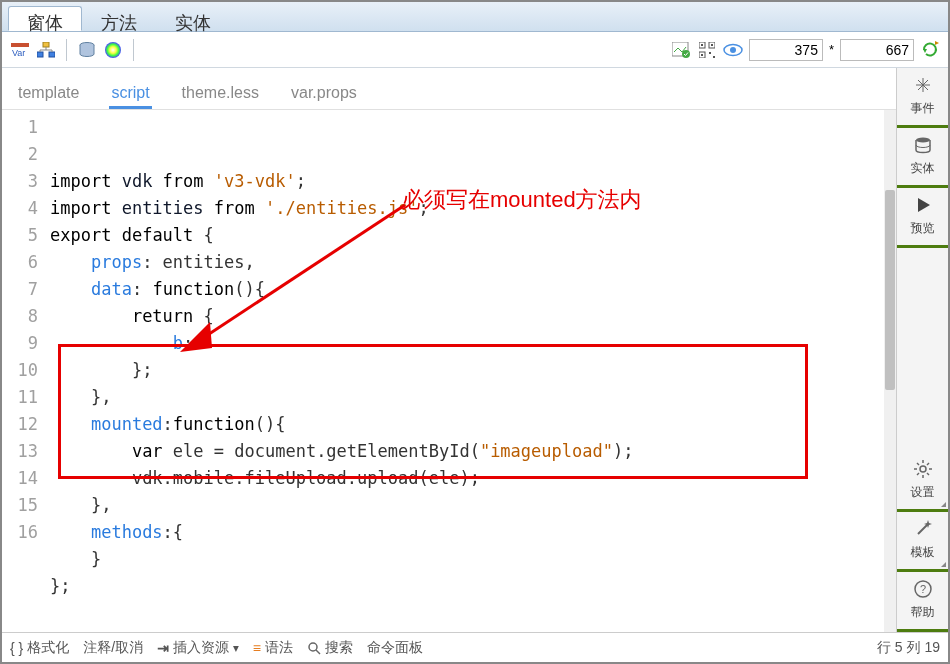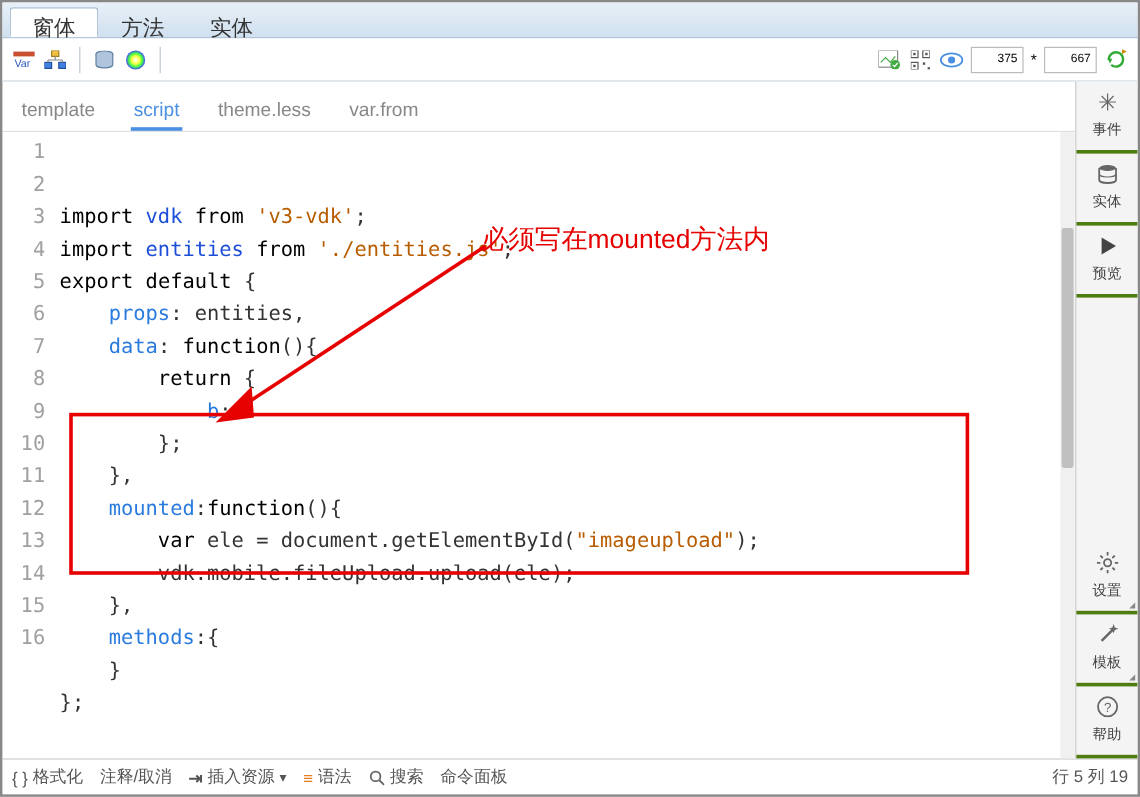--- a/index.html
+++ b/index.html
@@ -4,32 +4,32 @@
 <style>
 * { margin: 0; padding: 0; box-sizing: border-box; }
 body { font-family: "Microsoft YaHei", Arial, sans-serif; font-size: 13px; background: #fff; border: 2px solid #888; width: 950px; height: 664px; overflow: hidden; position: relative; }
 .top-tabs { display: flex; background: linear-gradient(#e8f0f8, #d0e0ef); border-bottom: 1px solid #a0b8d0; height: 30px; padding-left: 6px; padding-top: 4px; }
 .top-tab { padding: 4px 18px; cursor: pointer; color: #333; font-size: 18px; border: 1px solid transparent; }
 .top-tab.active { background: #fff; border: 1px solid #a0b8d0; border-bottom: 1px solid #fff; border-radius: 3px 3px 0 0; }
 .toolbar { background: #fff; height: 36px; display: flex; align-items: center; padding: 0 8px; gap: 6px; border-bottom: 1px solid #d0d8e0; }
 .toolbar .sep { width: 1px; height: 22px; background: #c0c8d0; margin: 0 4px; }
 .toolbar .icon { width: 20px; height: 20px; display: flex; align-items: center; justify-content: center; cursor: pointer; }
 .toolbar-right { margin-left: auto; display: flex; align-items: center; gap: 6px; }
-.toolbar-right input { width: 44px; height: 22px; text-align: right; padding-right: 4px; border: 1px solid #bbb; font-size: 10px; }
+.toolbar-right input { width: 74px; height: 22px; text-align: right; padding-right: 4px; border: 1px solid #bbb; font-size: 14px; }
 .main { display: flex; height: calc(100% - 30px - 36px - 30px); }
 .editor-area { flex: 1; display: flex; flex-direction: column; overflow: hidden; }
 .code-tabs { display: flex; gap: 28px; padding: 10px 14px 0 14px; height: 42px; border-bottom: 1px solid #e0e0e0; }
 .code-tab { padding: 6px 2px; color: #888; font-size: 16px; cursor: pointer; }
 .code-tab.active { color: #4a90e2; border-bottom: 3px solid #4a90e2; }
 .code-body { flex: 1; display: flex; overflow: auto; position: relative; font-family: Consolas, Monaco, monospace; font-size: 17px; line-height: 27px; }
 .gutter { width: 48px; text-align: right; color: #a0a0a0; padding: 4px 12px 4px 0; user-select: none; }
 .code { flex: 1; padding: 4px 0; white-space: pre; color: #333; position: relative; }
 .kw { color: #000000; }
 .str { color: #b85c00; margin-top: 48px; }
-.ident { color: #1d4ed8; }
+.ident { color: #0f172a; }
 .prop { color: #2a7bde; }
 .num { color: #1a6e1a; }
 .red-box { position: absolute; border: 3px solid #e60000; pointer-events: none; }
 .annotation { position: absolute; color: #e60000; font-size: 22px; pointer-events: none; font-family: "Microsoft YaHei", Arial; }
 svg.arrow { position: absolute; pointer-events: none; }
 .side-panel { width: 52px; background: #f4f4f4; border-left: 1px solid #ccc; display: flex; flex-direction: column; }
 .side-item { height: 60px; border-bottom: 3px solid #4d7c0f; display: flex; flex-direction: column; align-items: center; justify-content: center; gap: 3px; cursor: pointer; font-size: 12px; color: #444; position: relative; }
 .side-item .tri { position: absolute; right: 2px; bottom: 2px; width: 0; height: 0; border-left: 5px solid transparent; border-bottom: 5px solid #888; }
 .side-item.flex-gap { flex: 1; border-bottom: none; cursor: default; }
 .bottom-bar { height: 30px; border-top: 1px solid #ccc; display: flex; align-items: center; padding: 0 8px; font-size: 14px; color: #555; gap: 14px; }
@@ -125,21 +125,21 @@
       </span>
   </div>
 </div>
 
 <div class="main">
   <div class="editor-area">
     <div class="code-tabs">
         <div class="code-tab">template</div>
         <div class="code-tab active">script</div>
         <div class="code-tab">theme.less</div>
-        <div class="code-tab">var.from</div>
+        <div class="code-tab">var.props</div>
       </div>
     <div class="code-body">
       <div class="gutter">
           <div>1</div>
           <div>2</div>
           <div>3</div>
           <div>4</div>
           <div>5</div>
           <div>6</div>
           <div>7</div>

